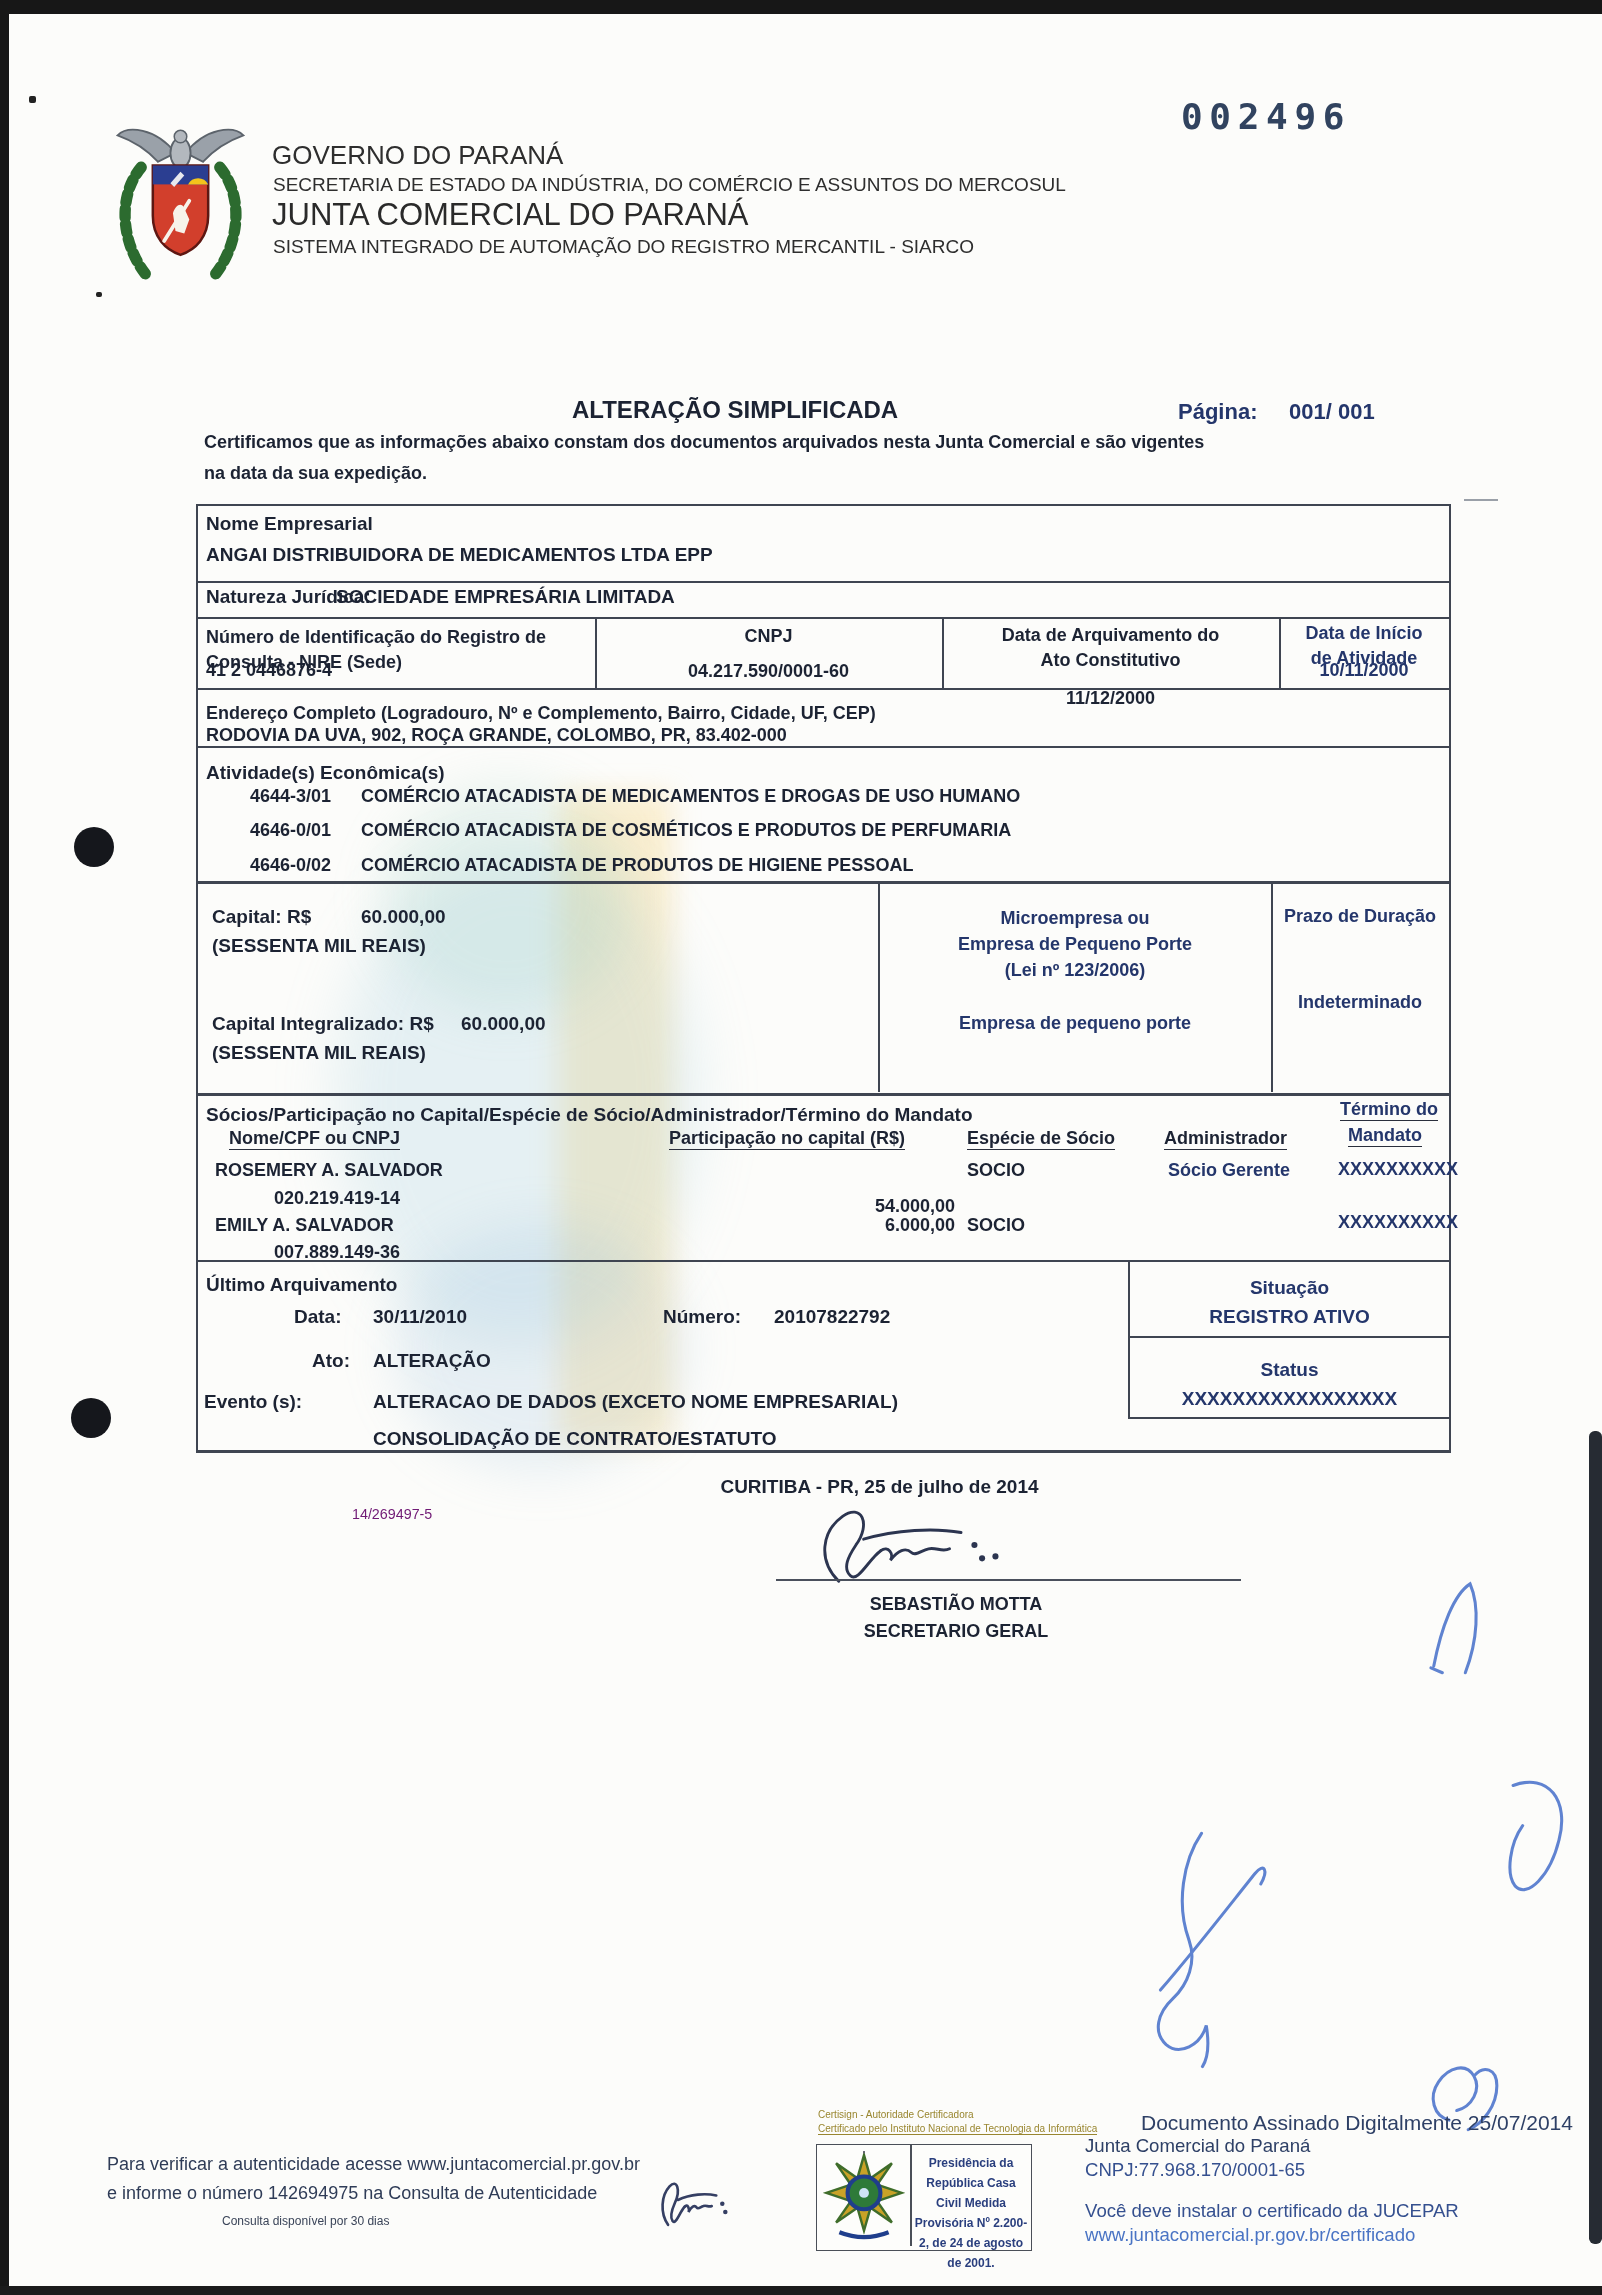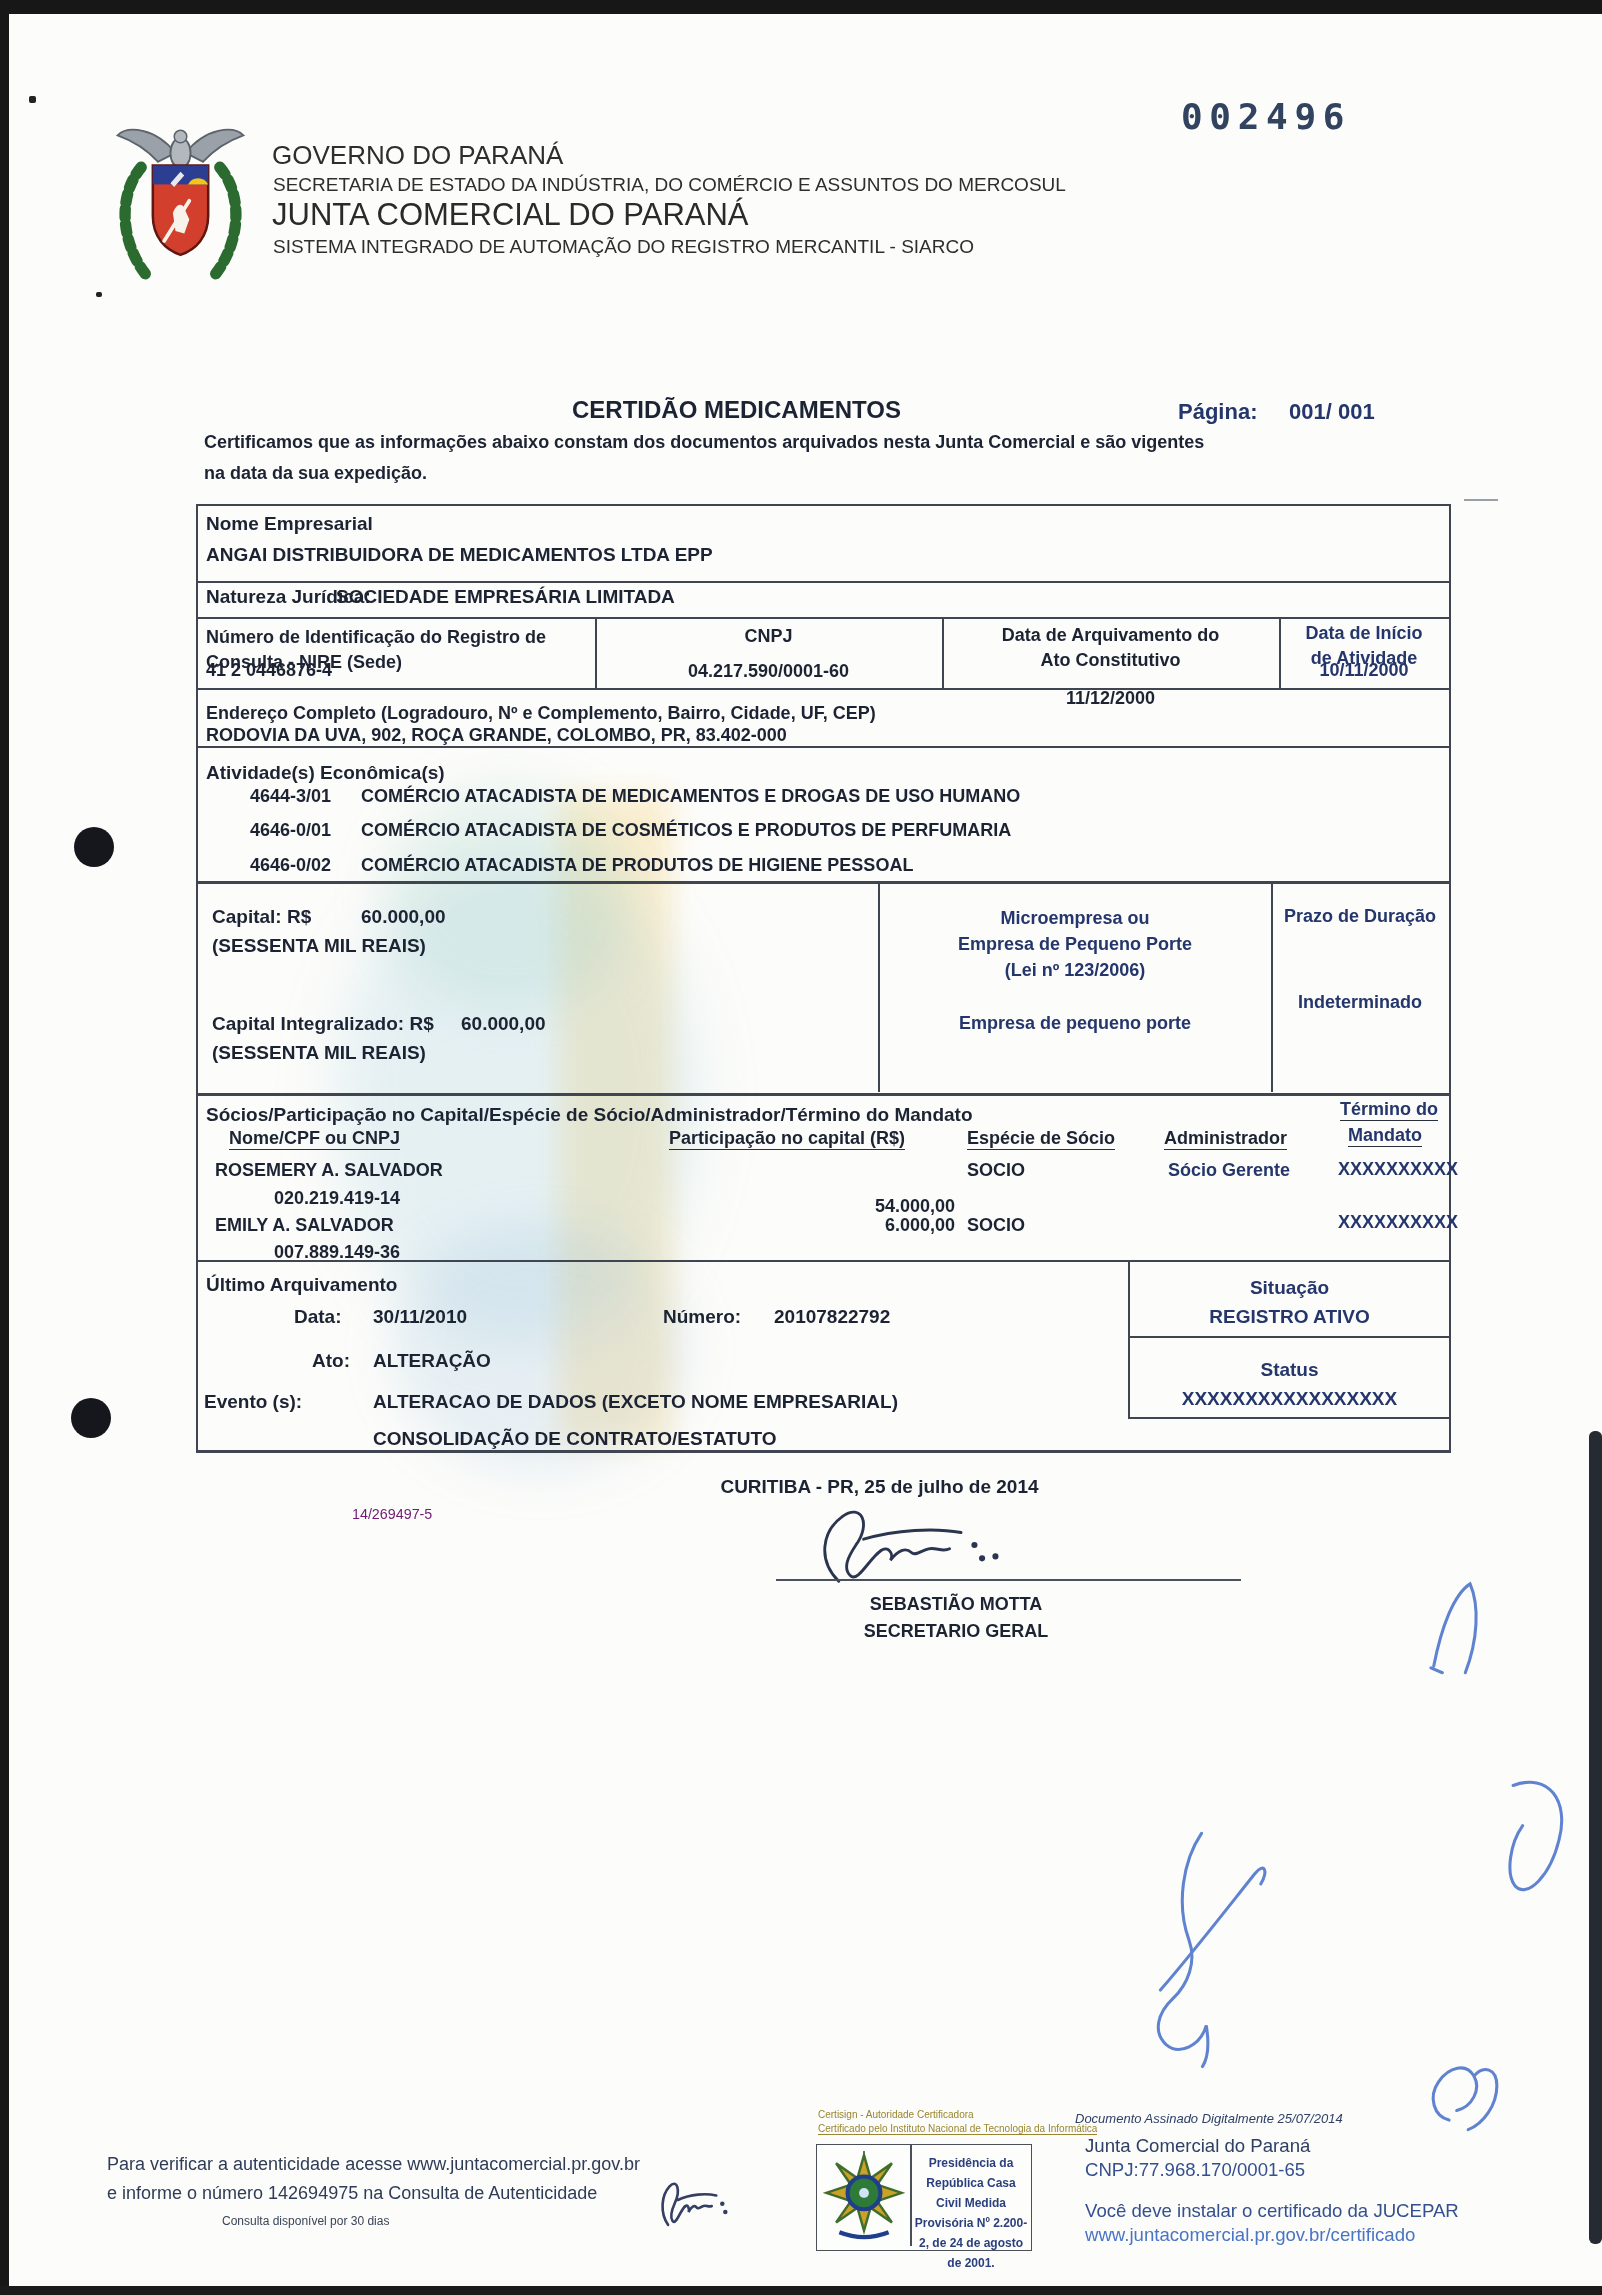--- a/index.html
+++ b/index.html
@@ -77,21 +77,21 @@
     <path d="M54,74 c2,-7 7,-9 9,-4 l4,9 l-4,11 l-7,-2 Z" fill="#f7f3ea"></path>
     <path d="M47,96 L67,64" stroke="#f7f3ea" stroke-width="3" stroke-linecap="round"></path>
   </svg>
 
   <div class="t reg" style="left:272px;top:140px;font-size:26px;color:#2e2e2e;">GOVERNO DO PARANÁ</div>
   <div class="t reg" style="left:273px;top:174px;font-size:19px;color:#2e2e2e;">SECRETARIA DE ESTADO DA INDÚSTRIA, DO COMÉRCIO E ASSUNTOS DO MERCOSUL</div>
   <div class="t reg" style="left:272px;top:197px;font-size:31px;color:#2a2a2a;">JUNTA COMERCIAL DO PARANÁ</div>
   <div class="t reg" style="left:273px;top:236px;font-size:19px;color:#2e2e2e;">SISTEMA INTEGRADO DE AUTOMAÇÃO DO REGISTRO MERCANTIL - SIARCO</div>
   <div class="t" style="left:1181px;top:96px;font-size:36px;color:#31435f;letter-spacing:6.7px;font-family:'DejaVu Sans Mono',monospace;">002496</div>
 
-  <div class="t s25 ink" style="left:572px;top:396px;">CERTIDÃO MEDICAMENTOS</div>
+  <div class="t s25 ink" style="left:572px;top:396px;">ALTERAÇÃO SIMPLIFICADA</div>
   <div class="t navy" style="left:1178px;top:399px;font-size:22px;">Página:</div>
   <div class="t navy" style="left:1289px;top:399px;font-size:22px;">001/ 001</div>
   <div class="t ink" style="left:204px;top:432px;">Certificamos que as informações abaixo constam dos documentos arquivados nesta Junta Comercial e são vigentes</div>
   <div class="t ink" style="left:204px;top:463px;">na data da sua expedição.</div>
 
   <div class="hl" style="left:196px;top:504px;width:1255px;"></div>
   <div class="hl" style="left:1464px;top:499px;width:34px;background:#9aa0a8;"></div>
   <div class="vl" style="left:196px;top:504px;height:948px;"></div>
   <div class="vl" style="left:1449px;top:504px;height:948px;"></div>
   <div class="hl" style="left:196px;top:581px;width:1255px;"></div>
@@ -239,21 +239,21 @@
       <polygon points="50,4 58,32 84,14 66,40 96,50 66,60 84,86 58,68 50,96 42,68 16,86 34,60 4,50 34,40 16,14 42,32" fill="#c9a227" stroke="#3f6d2a" stroke-width="3"></polygon>
       <circle cx="50" cy="50" r="20" fill="#2e7a39" stroke="#1f3e8c" stroke-width="5"></circle>
       <circle cx="50" cy="50" r="6" fill="#cfe3f5"></circle>
       <path d="M50,2 L50,-4" stroke="#556" stroke-width="2"></path>
       <path d="M20,98 C40,106 60,106 80,98" fill="none" stroke="#1f3e8c" stroke-width="5"></path>
     </svg>
     <div class="stampdiv"></div>
     <div class="stamptxt">Presidência da República Casa Civil Medida Provisória Nº 2.200-2, de 24 de agosto de 2001.</div>
   </div>
 
-  <div class="t reg" style="left:1075px;top:2111px;font-size:13px;font-style:italic;">
+  <div class="t reg" style="left:1141px;top:2111px;font-size:21px;">
     <span class="fnavy">Documento Assinado Digitalmente 25/07/2014</span>
   </div>
   <div class="t reg fnavy" style="left:1085px;top:2135px;font-size:18.6px;">Junta Comercial do Paraná</div>
   <div class="t reg fmid" style="left:1085px;top:2159px;font-size:18.6px;">CNPJ:77.968.170/0001-65</div>
   <div class="t reg fmid" style="left:1085px;top:2200px;font-size:18.6px;">Você deve instalar o certificado da JUCEPAR</div>
   <div class="t reg fblue" style="left:1085px;top:2224px;font-size:18.6px;">www.juntacomercial.pr.gov.br/certificado</div>
 
 </div>
 
 

